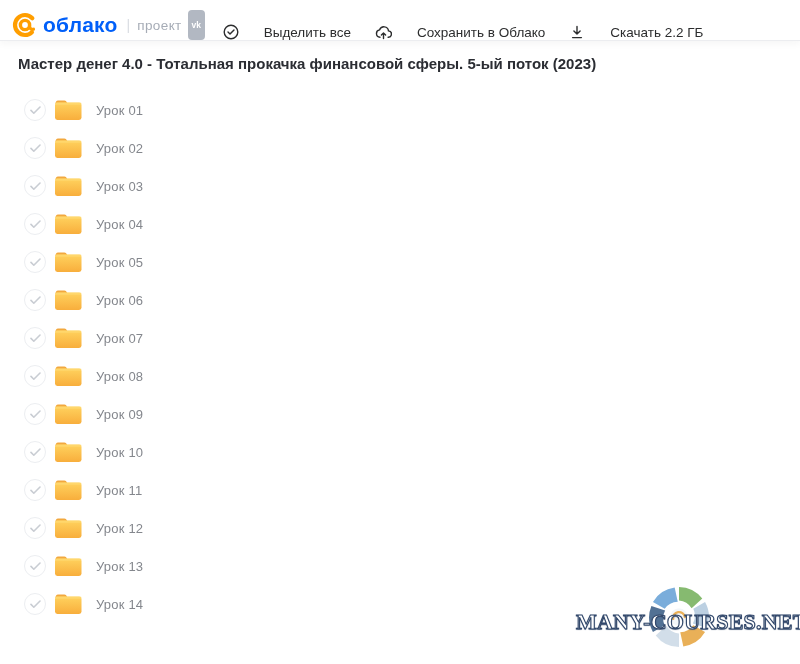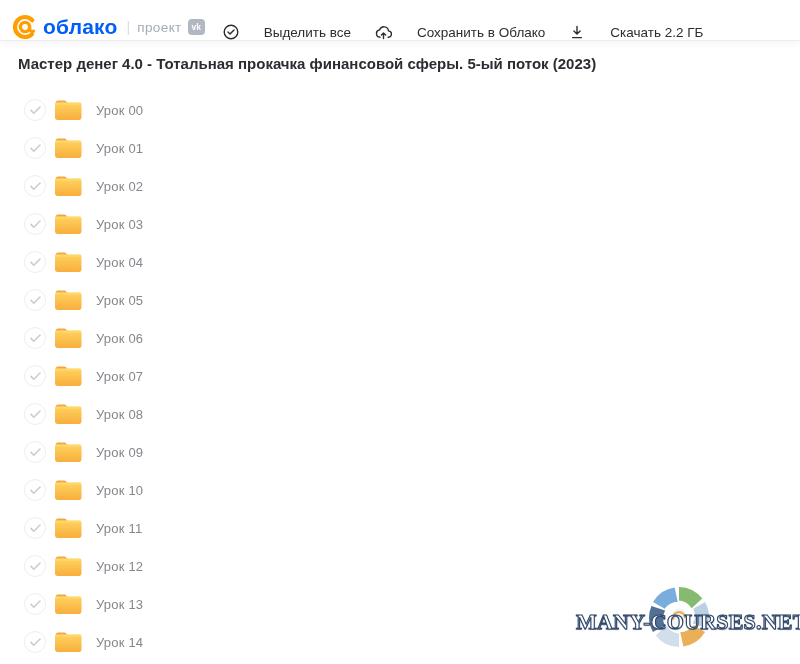--- a/index.html
+++ b/index.html
@@ -12,21 +12,21 @@
     display:flex; align-items:flex-end; padding-left:12px; background:#fff;
     box-shadow:0 1px 0 #ecedf0, 0 3px 8px rgba(32,38,46,.05);
     z-index:5;
   }
   .brand { display:flex; align-items:center; }
   .at-logo { width:26px; height:26px; display:block; }
   .brand-name { font-size:21px; font-weight:700; color:#005FF9; margin-left:5px; letter-spacing:.2px; }
   .brand-divider { color:#d9dce1; font-size:14px; margin:0 7px 0 9px; font-weight:400; }
   .project-label { color:#a6acb6; font-size:13.5px; letter-spacing:.4px; }
   .vk-badge { display:inline-flex; align-items:center; justify-content:center;
-    width:17px; height:16px; border-radius:4px; background:#b2b8c2; color:#fff;
+    width:17px; height:30px; border-radius:4px; background:#b2b8c2; color:#fff;
     font-size:8.5px; font-weight:700; margin-left:6px; }
 
   .actions { display:flex; align-items:center; gap:24px; margin-left:18px; }
   .action-btn { display:flex; align-items:center; gap:25px; background:none; border:none;
     cursor:pointer; font-family:inherit; font-size:13.5px; color:#2c2d2e; padding:0; }
   .action-btn svg { display:block; }
 
   
   .page-title { padding:14px 10px 0 18px; font-size:15px; line-height:19px;
     font-weight:600; color:#2b2d33; }
@@ -100,33 +100,20 @@
       </svg>
       <span>Скачать 2.2 ГБ</span>
     </button>
   </div>
 </div>
 
 <div style="padding-top:40px;">
   <div class="page-title">Мастер денег 4.0 - Тотальная прокачка финансовой сферы. 5-ый поток (2023)</div>
 
   <div class="folder-list" id="folder-list">
-  <div class="folder-row">
-    <span class="row-check">
-      <svg width="11" height="9" viewBox="0 0 11 9">
-        <path d="M1 4.4 l2.8 2.8 L10 1" fill="none" stroke="#c9cdd3" stroke-width="1.6" stroke-linecap="round" stroke-linejoin="round"></path>
-      </svg>
-    </span>
-    <svg class="folder-ic" viewBox="0 0 30 24">
-      <path d="M2.5 6 Q2.5 2.5 5 2.5 L11.5 2.5 Q13.2 2.5 13.8 4.2 L14.5 6 Z" fill="#F2A83E"></path>
-      <rect x="2" y="4.6" width="26.5" height="17.4" rx="2.4" fill="url(#folderGrad)"></rect>
-      <rect x="2" y="4.6" width="26.5" height="2.2" rx="1.1" fill="#FFDD7A" opacity=".55"></rect>
-    </svg>
-    <span class="folder-name">Урок 00</span>
-  </div>
 
   <div class="folder-row">
     <span class="row-check">
       <svg width="11" height="9" viewBox="0 0 11 9">
         <path d="M1 4.4 l2.8 2.8 L10 1" fill="none" stroke="#c9cdd3" stroke-width="1.6" stroke-linecap="round" stroke-linejoin="round"></path>
       </svg>
     </span>
     <svg class="folder-ic" viewBox="0 0 30 24">
       <path d="M2.5 6 Q2.5 2.5 5 2.5 L11.5 2.5 Q13.2 2.5 13.8 4.2 L14.5 6 Z" fill="#F2A83E"></path>
       <rect x="2" y="4.6" width="26.5" height="17.4" rx="2.4" fill="url(#folderGrad)"></rect>

